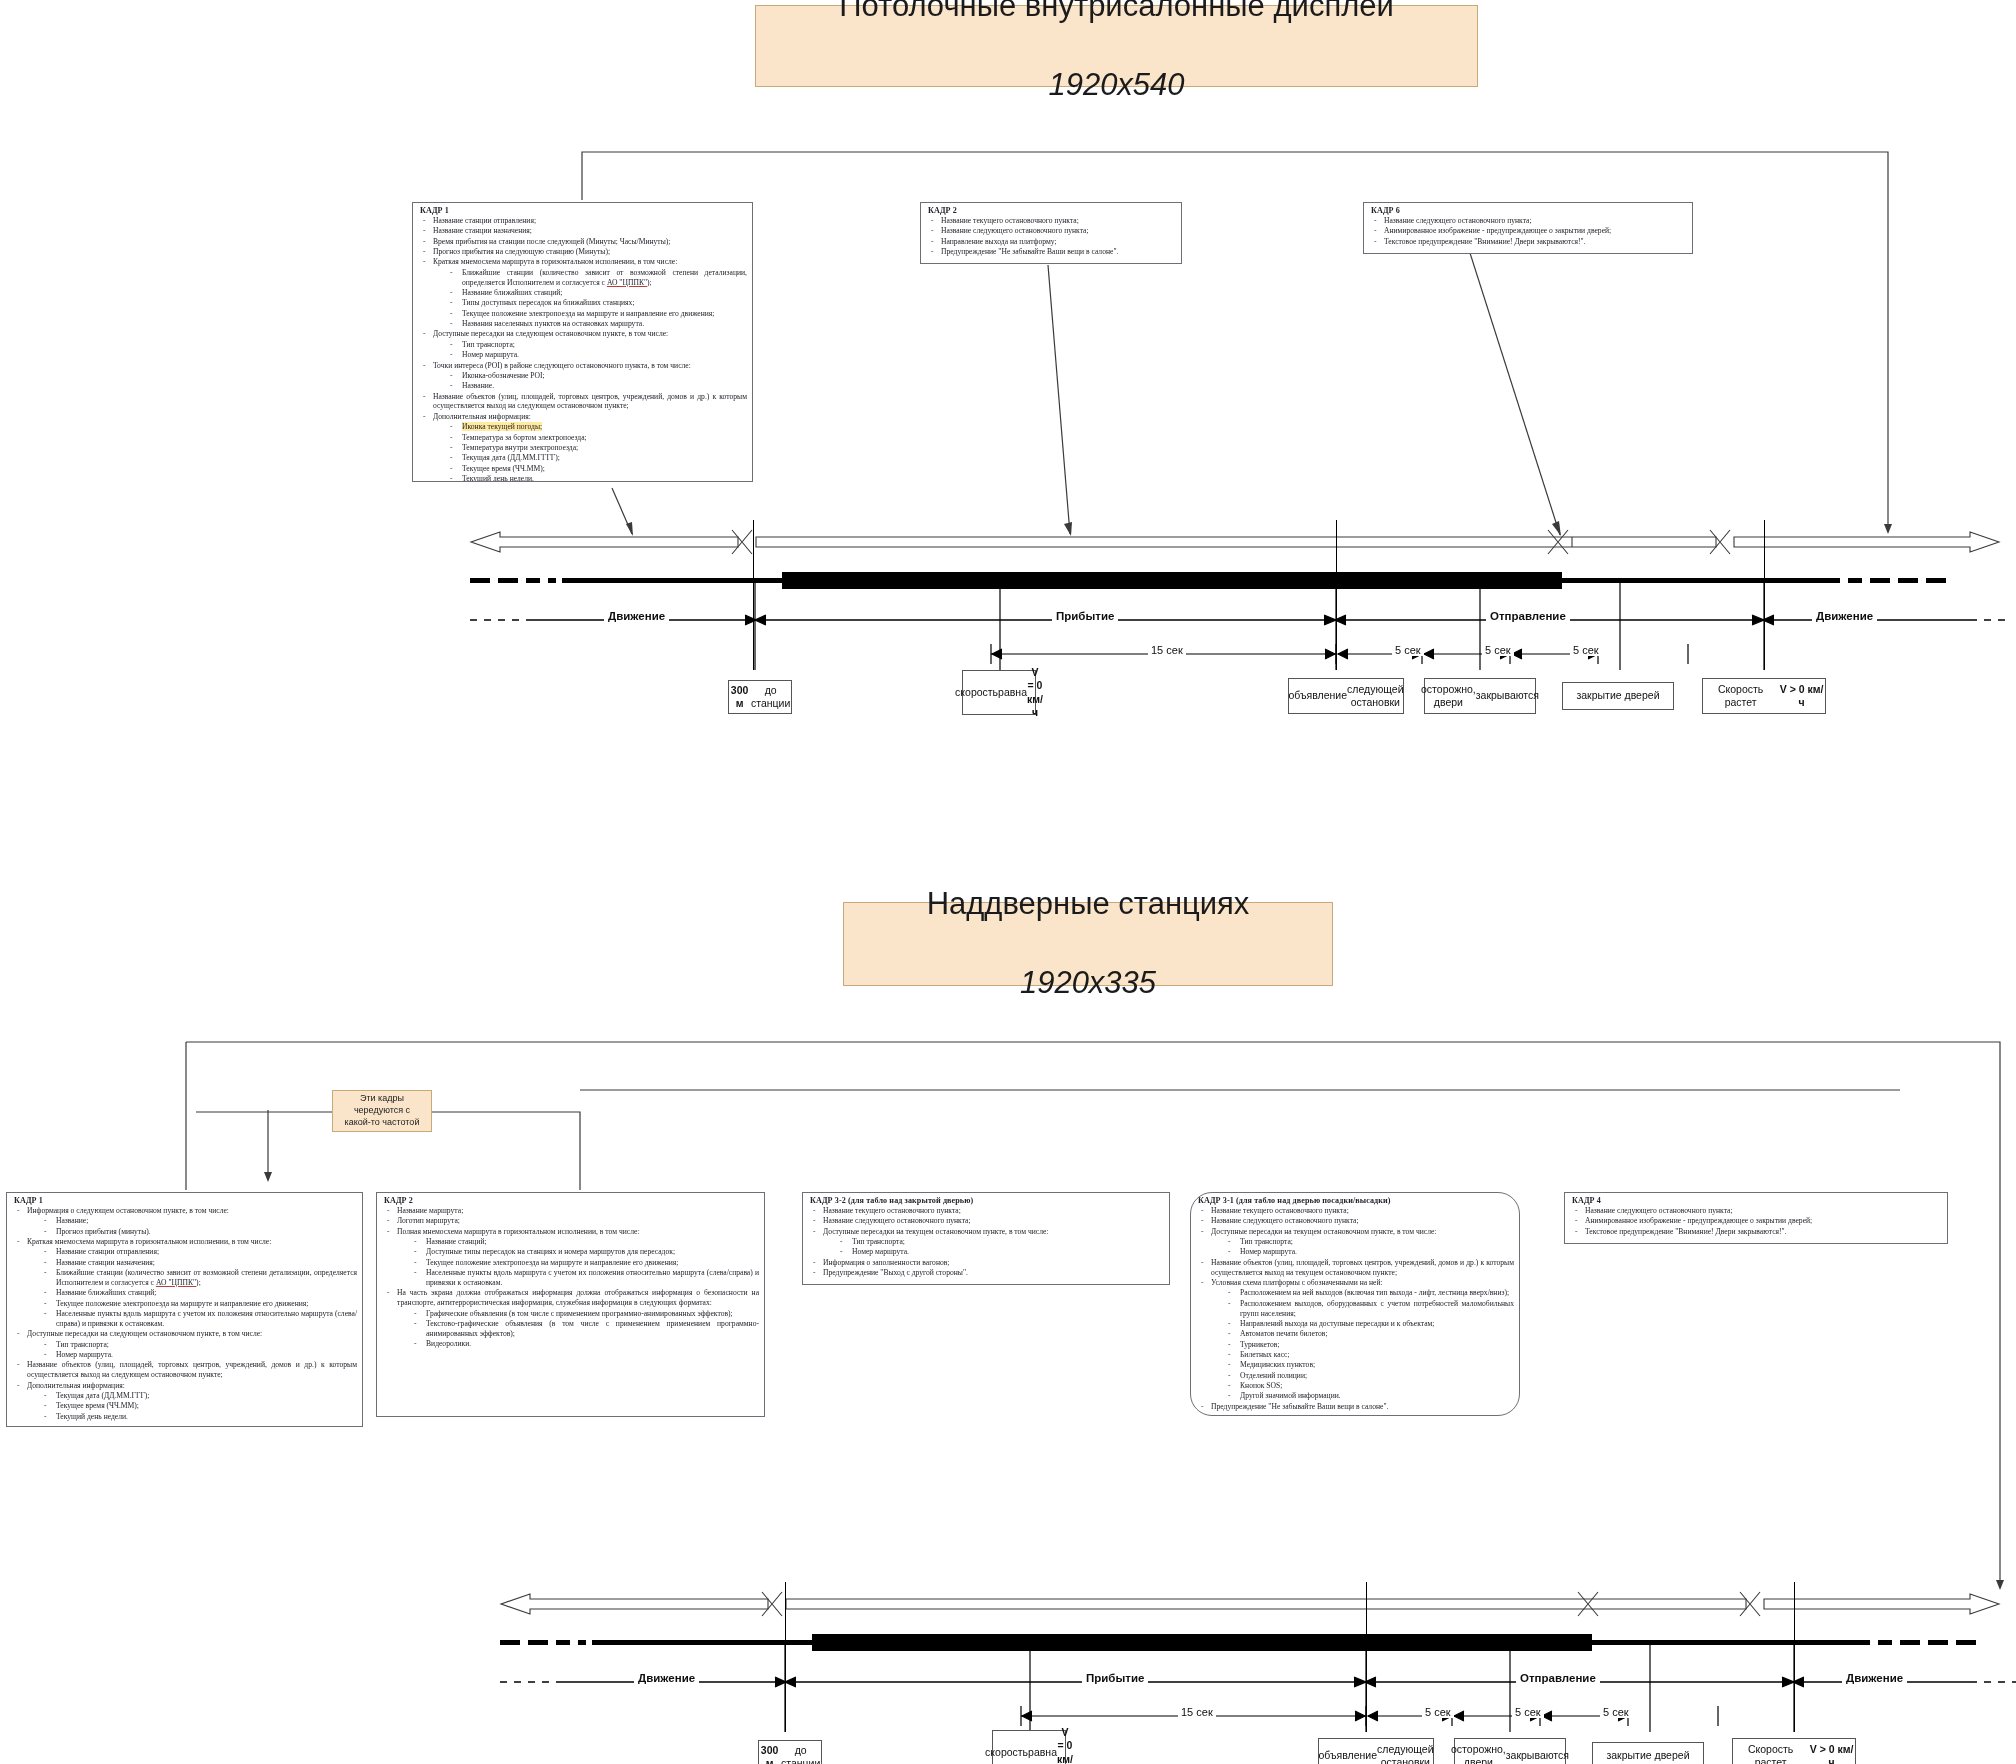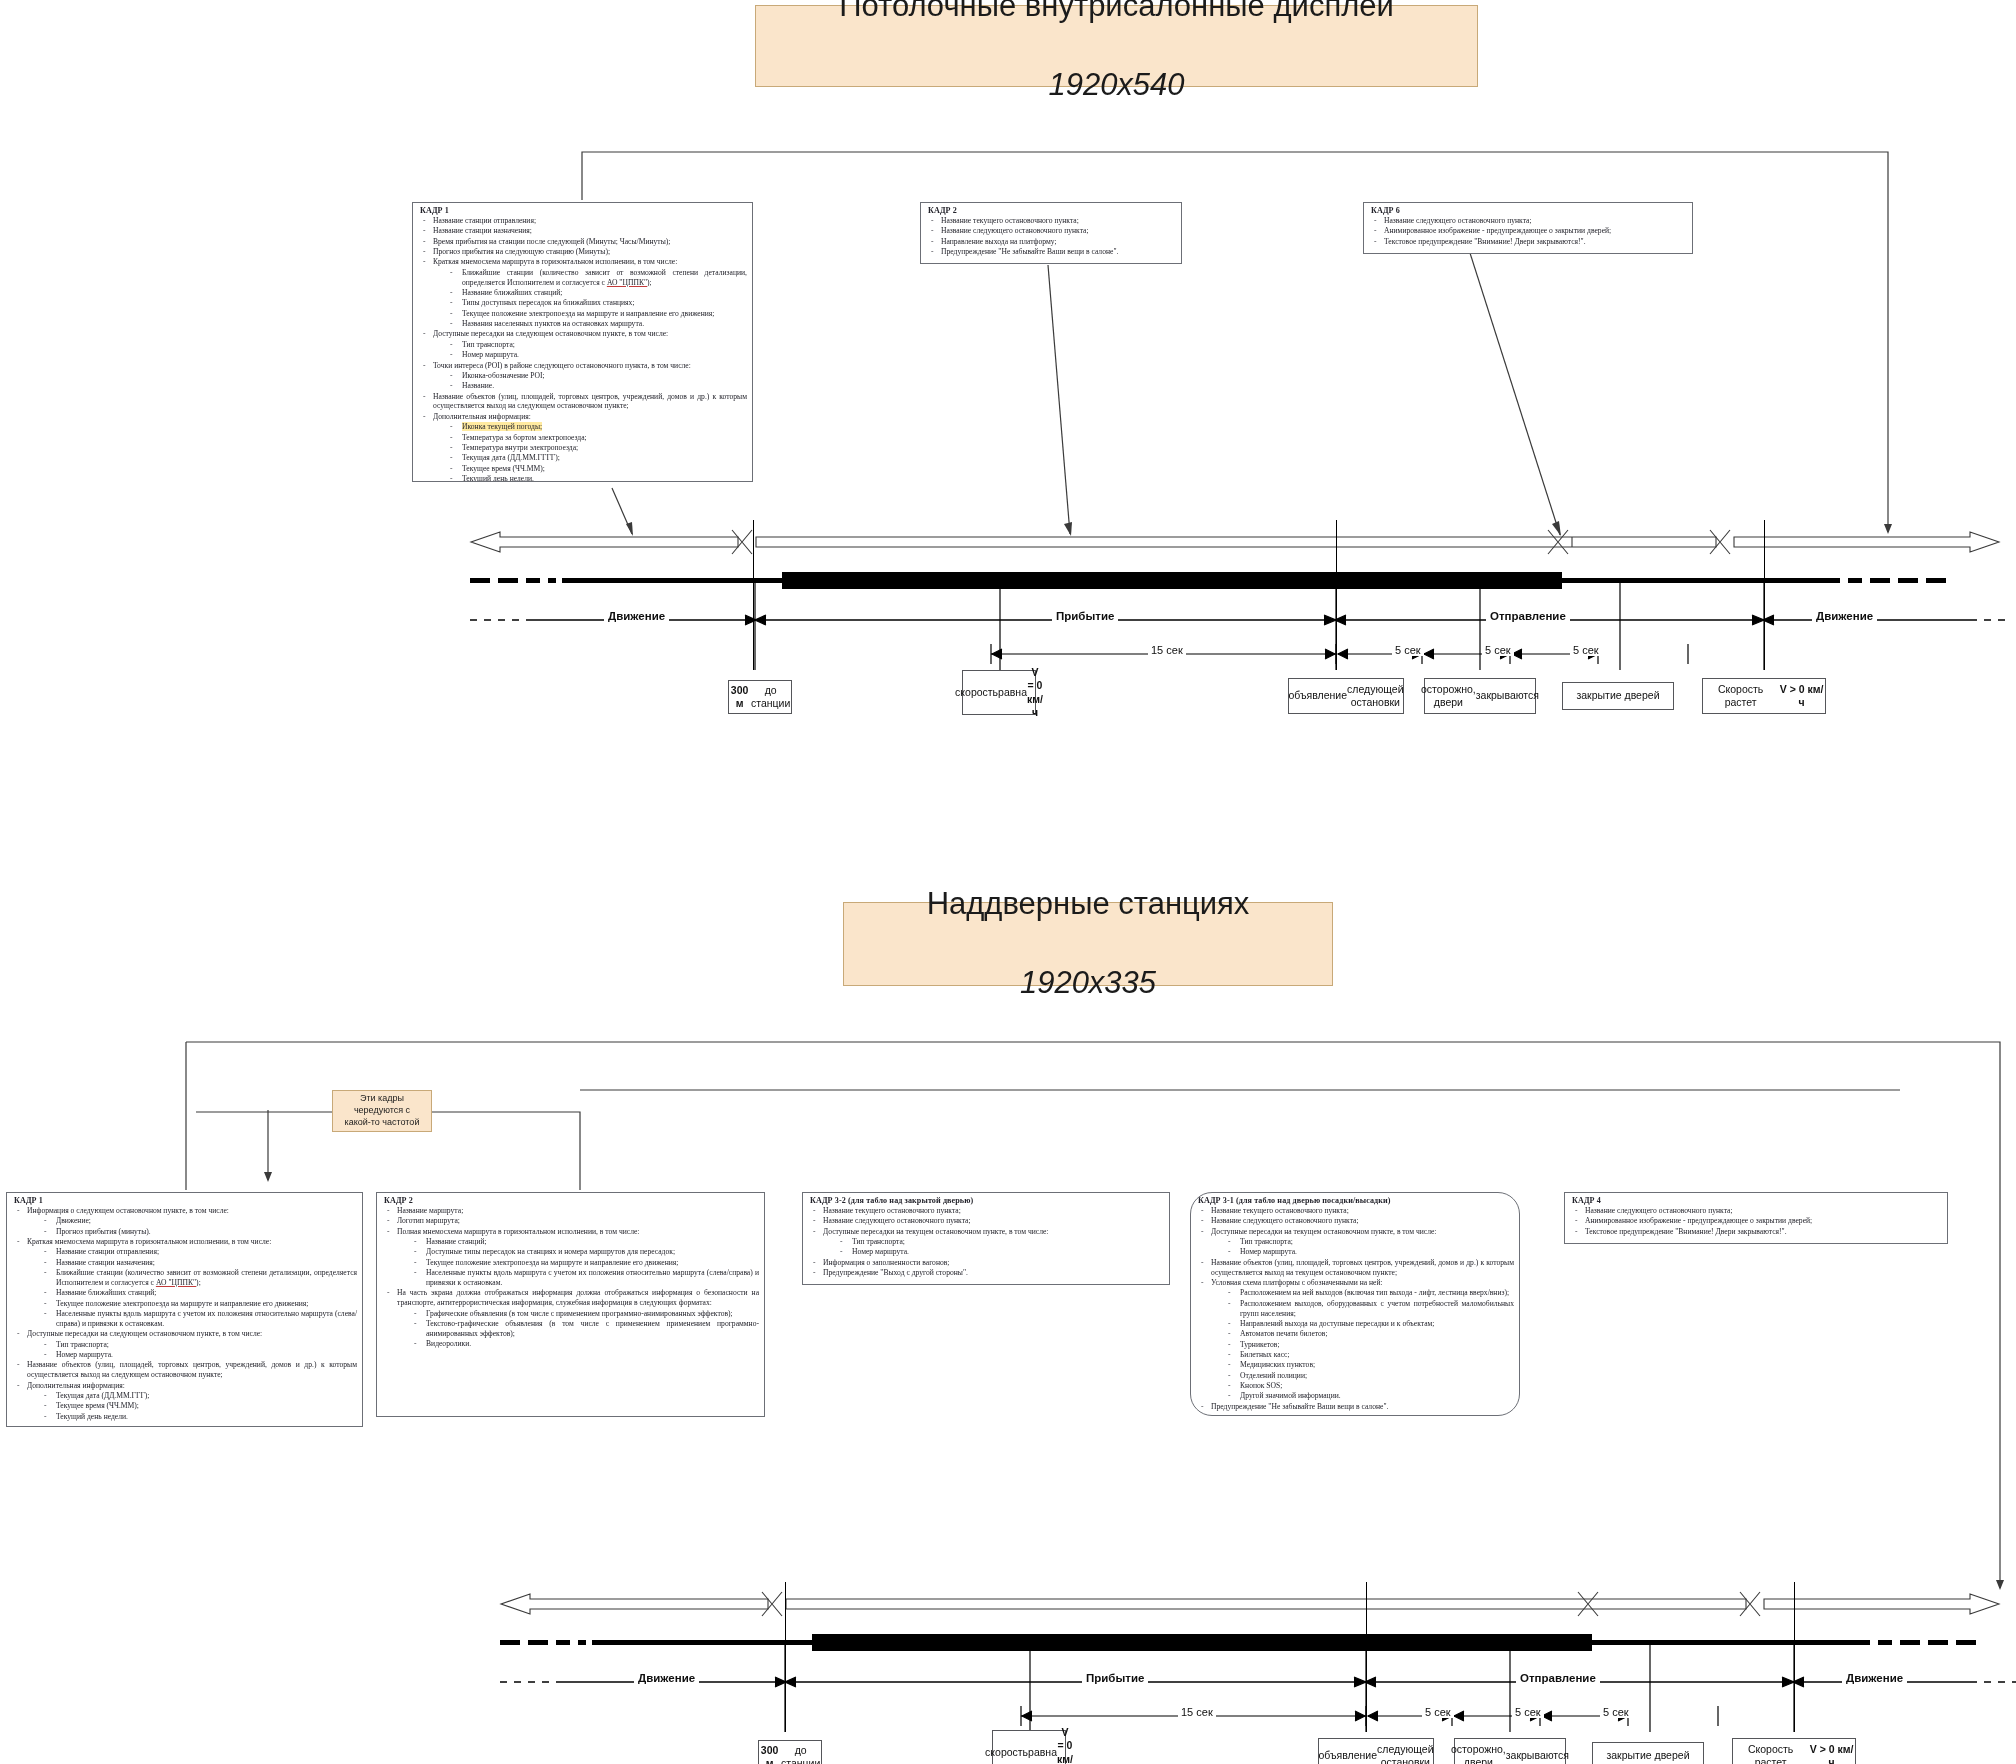--- a/index.html
+++ b/index.html
@@ -309,21 +309,21 @@
     <path d="M1546,1231 L1562,1240 L1549,1223" fill="#3a3a3a" stroke="none"></path>
     <path d="M1790,1060 L1730,1238"></path>
     <path d="M1724,1226 L1729,1241 L1736,1226" fill="#3a3a3a" stroke="none"></path>
   </g>
 </svg>
 
 <div class="abs kadr" style="left:6px;top:1192px;width:357px;height:235px;">
   <div class="hd">КАДР 1</div>
   <ul>
       <li class="l1">Информация о следующем остановочном пункте, в том числе:</li>
-      <li class="l2">Движение;</li>
+      <li class="l2">Название;</li>
       <li class="l2">Прогноз прибытия (минуты).</li>
       <li class="l1">Краткая мнемосхема маршрута в горизонтальном исполнении, в том числе:</li>
       <li class="l2">Название станции отправления;</li>
       <li class="l2">Название станции назначения;</li>
       <li class="l2">Ближайшие станции (количество зависит от возможной степени детализации, определяется Исполнителем и согласуется с <span class="ul">АО "ЦППК"</span>);</li>
       <li class="l2">Название ближайших станций;</li>
       <li class="l2">Текущее положение электропоезда на маршруте и направление его движения;</li>
       <li class="l2">Населенные пункты вдоль маршрута с учетом их положения относительно маршрута (слева/справа) и привязки к остановкам.</li>
       <li class="l1">Доступные пересадки на следующем остановочном пункте, в том числе:</li>
       <li class="l2">Тип транспорта;</li>

